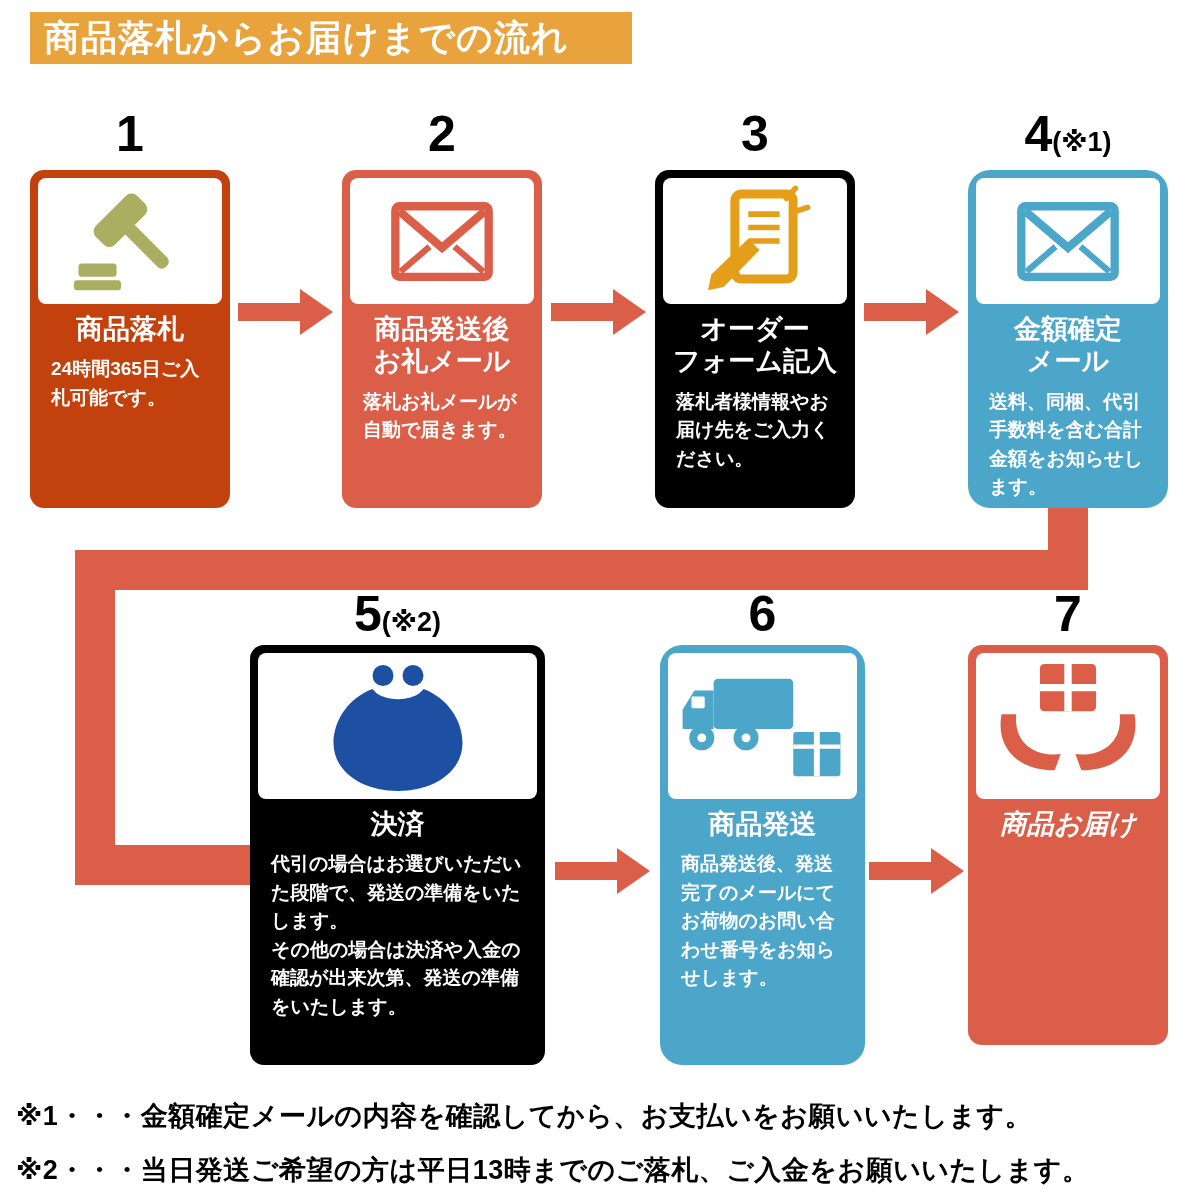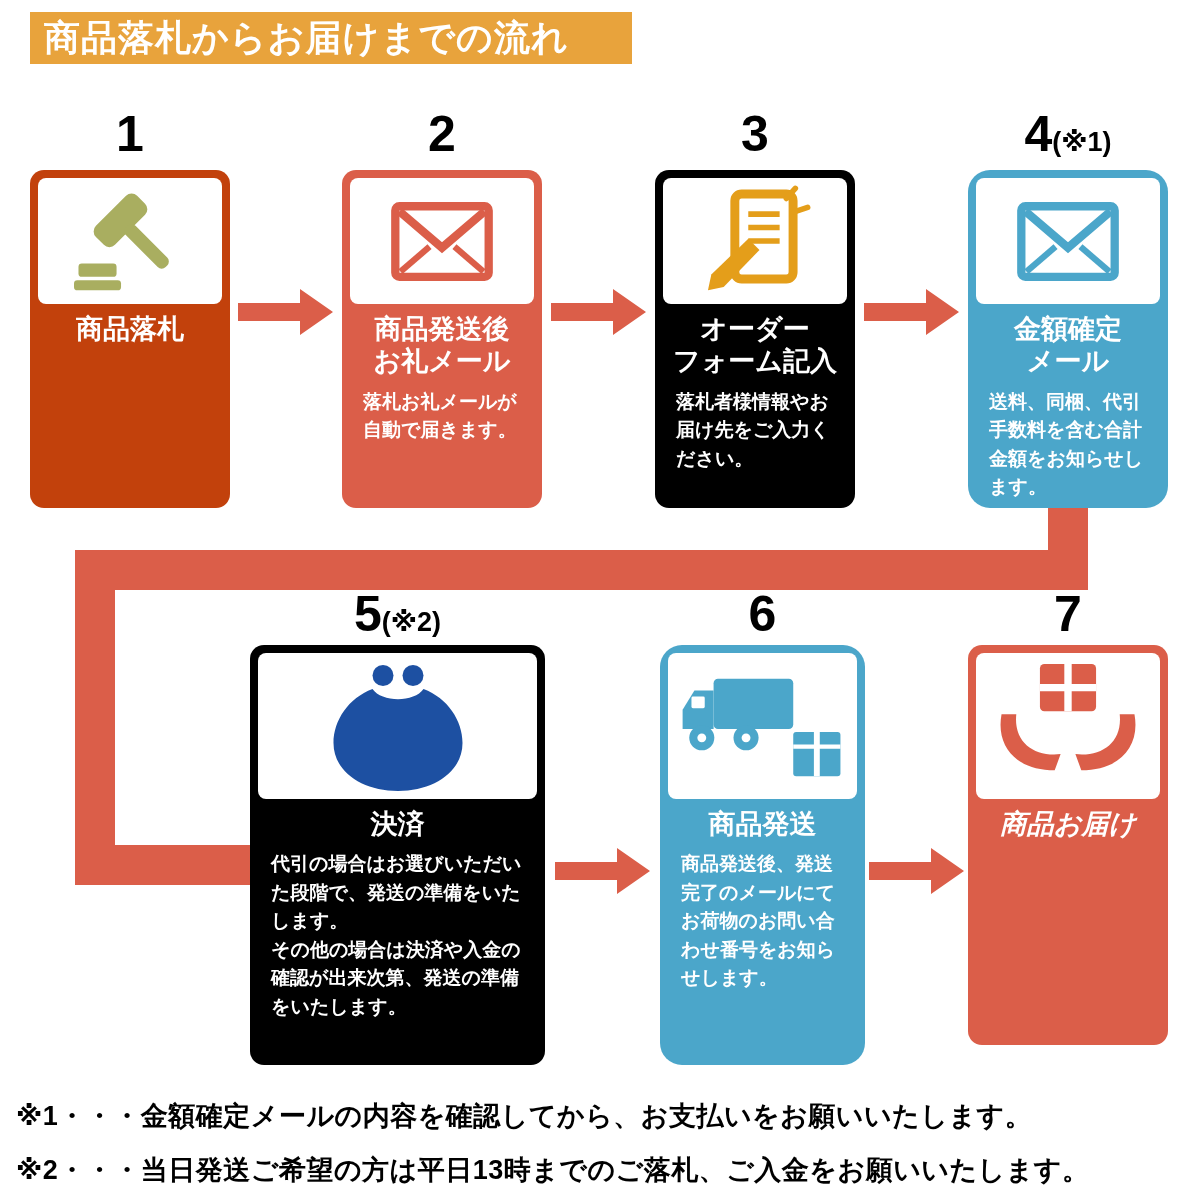--- a/index.html
+++ b/index.html
@@ -55,20 +55,21 @@
           <g transform="rotate(-45 50 40)">
             <rect x="24" y="16" width="52" height="24" rx="7"></rect>
             <rect x="44" y="36" width="12" height="50" rx="5"></rect>
           </g>
           <rect x="4" y="70" width="34" height="12" rx="3"></rect>
           <rect x="0" y="85" width="42" height="9" rx="3"></rect>
         </g>
       </svg>
     </div>
     <div class="card-title">商品落札</div>
+    <div class="card-desc">24時間365日ご入札可能です。</div>
   </div>
 
   <div class="card r1 c-red" style="left:342px; top:170px; width:200px; height:338px;">
     <div class="icon-area">
       <svg width="104" height="83" viewBox="0 0 100 80">
         <g stroke="#DB5E49" fill="none">
           <rect x="5" y="6" width="90" height="68" rx="4" stroke-width="8"></rect>
           <path d="M9 11 L50 46 L91 11" stroke-width="8"></path>
           <path d="M10 69 L38 45" stroke-width="6"></path>
           <path d="M90 69 L62 45" stroke-width="6"></path>

